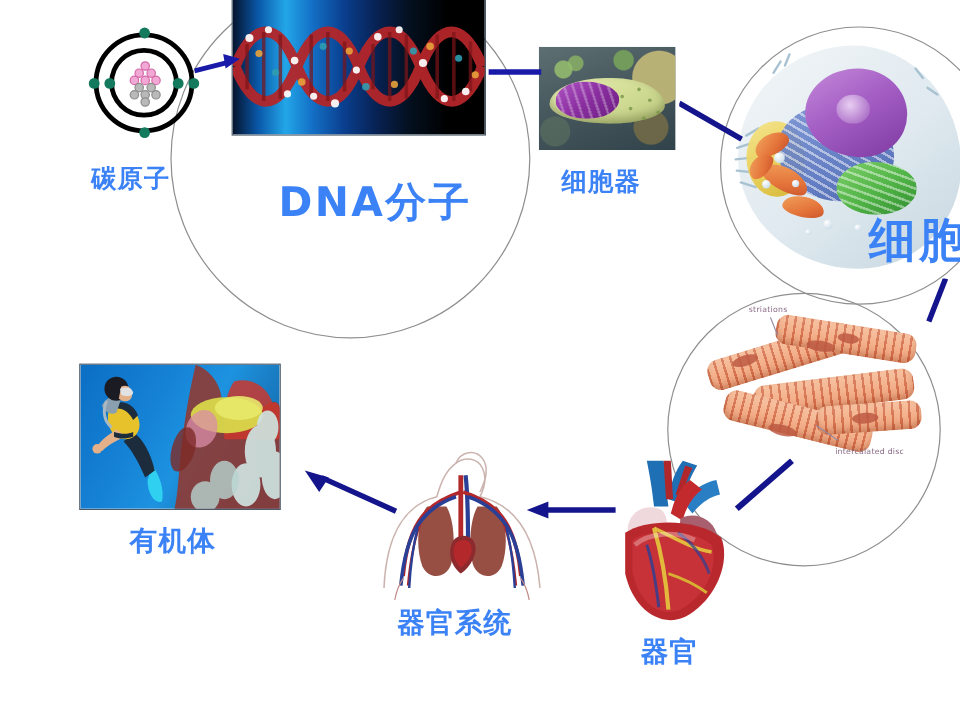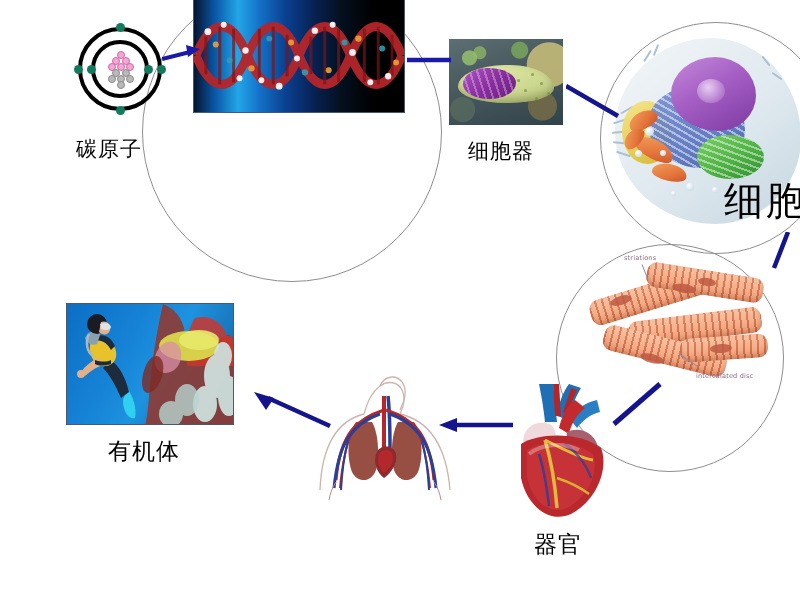--- a/index.html
+++ b/index.html
@@ -15,22 +15,22 @@
     width: 800px;
     height: 600px;
     background: #ffffff;
     overflow: hidden;
   }
   .abs { position: absolute; }
 
   
   .label {
     position: absolute;
-    color: #000000;
-    font-weight: 400;
+    color: #3b82f6;
+    font-weight: 700;
     white-space: nowrap;
     letter-spacing: 1px;
     line-height: 1;
   }
   .label.sm { font-size: 21px; }
   .label.md { font-size: 23px; }
   .label.lg { font-size: 34px; letter-spacing: 2px; }
   .label.xl { font-size: 39px; letter-spacing: 3px; }
 
   
@@ -284,20 +284,21 @@
       </g>
       <g fill="#2f9db0" opacity="0.9">
         <circle cx="36" cy="62" r="3"></circle>
           <circle cx="76" cy="40" r="3"></circle>
           <circle cx="112" cy="74" r="3.2"></circle>
         <circle cx="152" cy="44" r="3"></circle>
           <circle cx="190" cy="50" r="3"></circle>
       </g>
     </svg>
   </div>
+  <div class="label lg" style="left:232px; top:152px;">DNA分子</div>
 
   <div class="photo" style="left:449px; top:39px; width:114px; height:86px;">
     <div class="mito-bg"></div>
     <div class="mito-body"></div>
     <div class="mito-crista"></div>
     <div class="mito-dot" style="left:72%; top:40%;"></div>
     <div class="mito-dot" style="left:80%; top:50%;"></div>
     <div class="mito-dot" style="left:66%; top:58%;"></div>
     <div class="mito-dot" style="left:86%; top:62%;"></div>
     <div class="mito-dot" style="left:75%; top:68%;"></div>
@@ -408,20 +409,21 @@
       <path d="M112,70 C116,86 118,102 119,120" stroke="#2a3f96" stroke-width="2" fill="none"></path>
       <path d="M38,70 C34,86 32,102 31,120" stroke="#2a3f96" stroke-width="2" fill="none"></path>
 
       <path d="M68,80 C74,74 84,76 86,84 C88,94 80,104 74,108 C66,102 62,90 68,80 Z" fill="#8d2a2e"></path>
       <path d="M70,82 C76,78 82,80 83,86 C84,94 78,100 74,103 C68,98 66,88 70,82 Z" fill="#b2282b"></path>
 
       <path d="M26,112 C22,118 20,124 19,130" stroke="#c08a86" stroke-width="1" fill="none"></path>
       <path d="M124,112 C128,118 130,124 131,130" stroke="#c08a86" stroke-width="1" fill="none"></path>
     </svg>
   </div>
+  <div class="label md" style="left:331px; top:509px;">器官系统</div>
 
   <div class="photo framed" style="left:66px; top:303px; width:168px; height:122px;">
     <div class="sea-bg"></div>
     <svg viewBox="0 0 168 122" width="168" height="122" style="position:absolute; inset:0;">
 
       <path d="M96,0 C112,6 120,22 118,40 C128,30 142,28 150,38 C160,26 168,30 168,44 L168,122 L78,122
                C84,100 80,70 96,0 Z" fill="#8f3a33" opacity="0.9"></path>
       <path d="M128,14 C142,10 156,18 160,32 C168,28 168,48 168,62 L120,62 C118,44 120,26 128,14 Z" fill="#c9372e" opacity="0.85"></path>
 
       <ellipse cx="122" cy="42" rx="30" ry="15" fill="#d8d84a" opacity="0.95"></ellipse>

